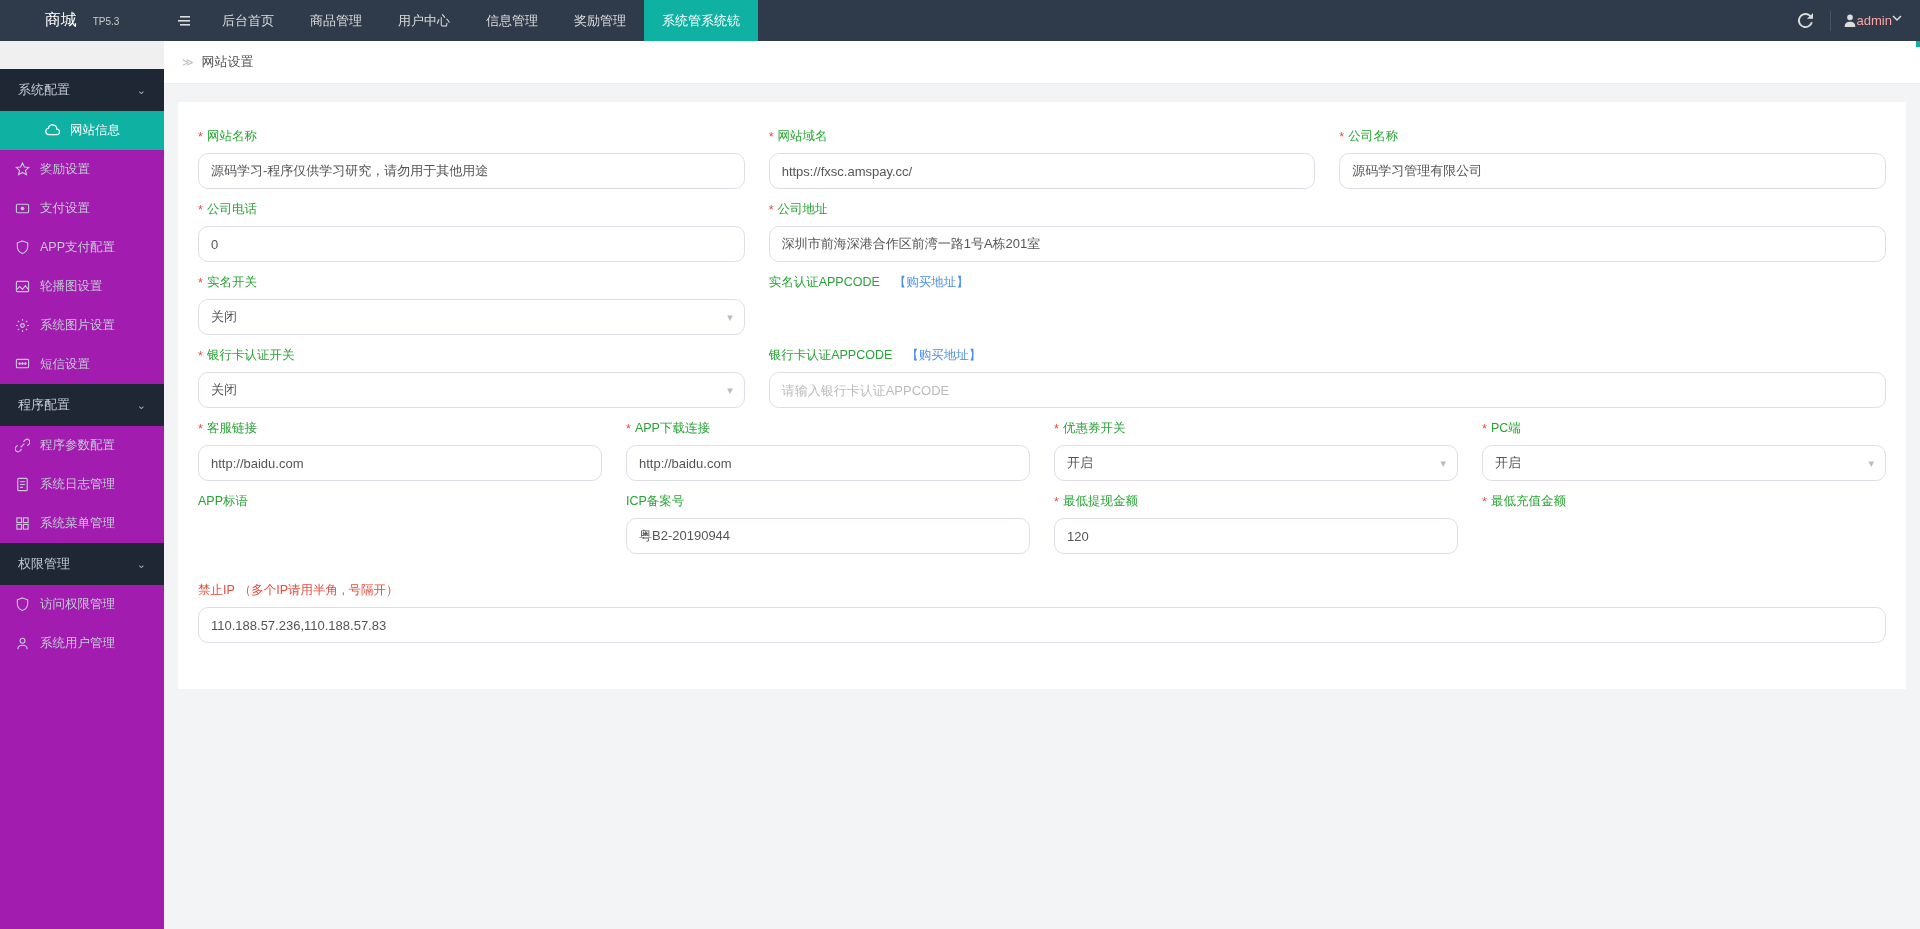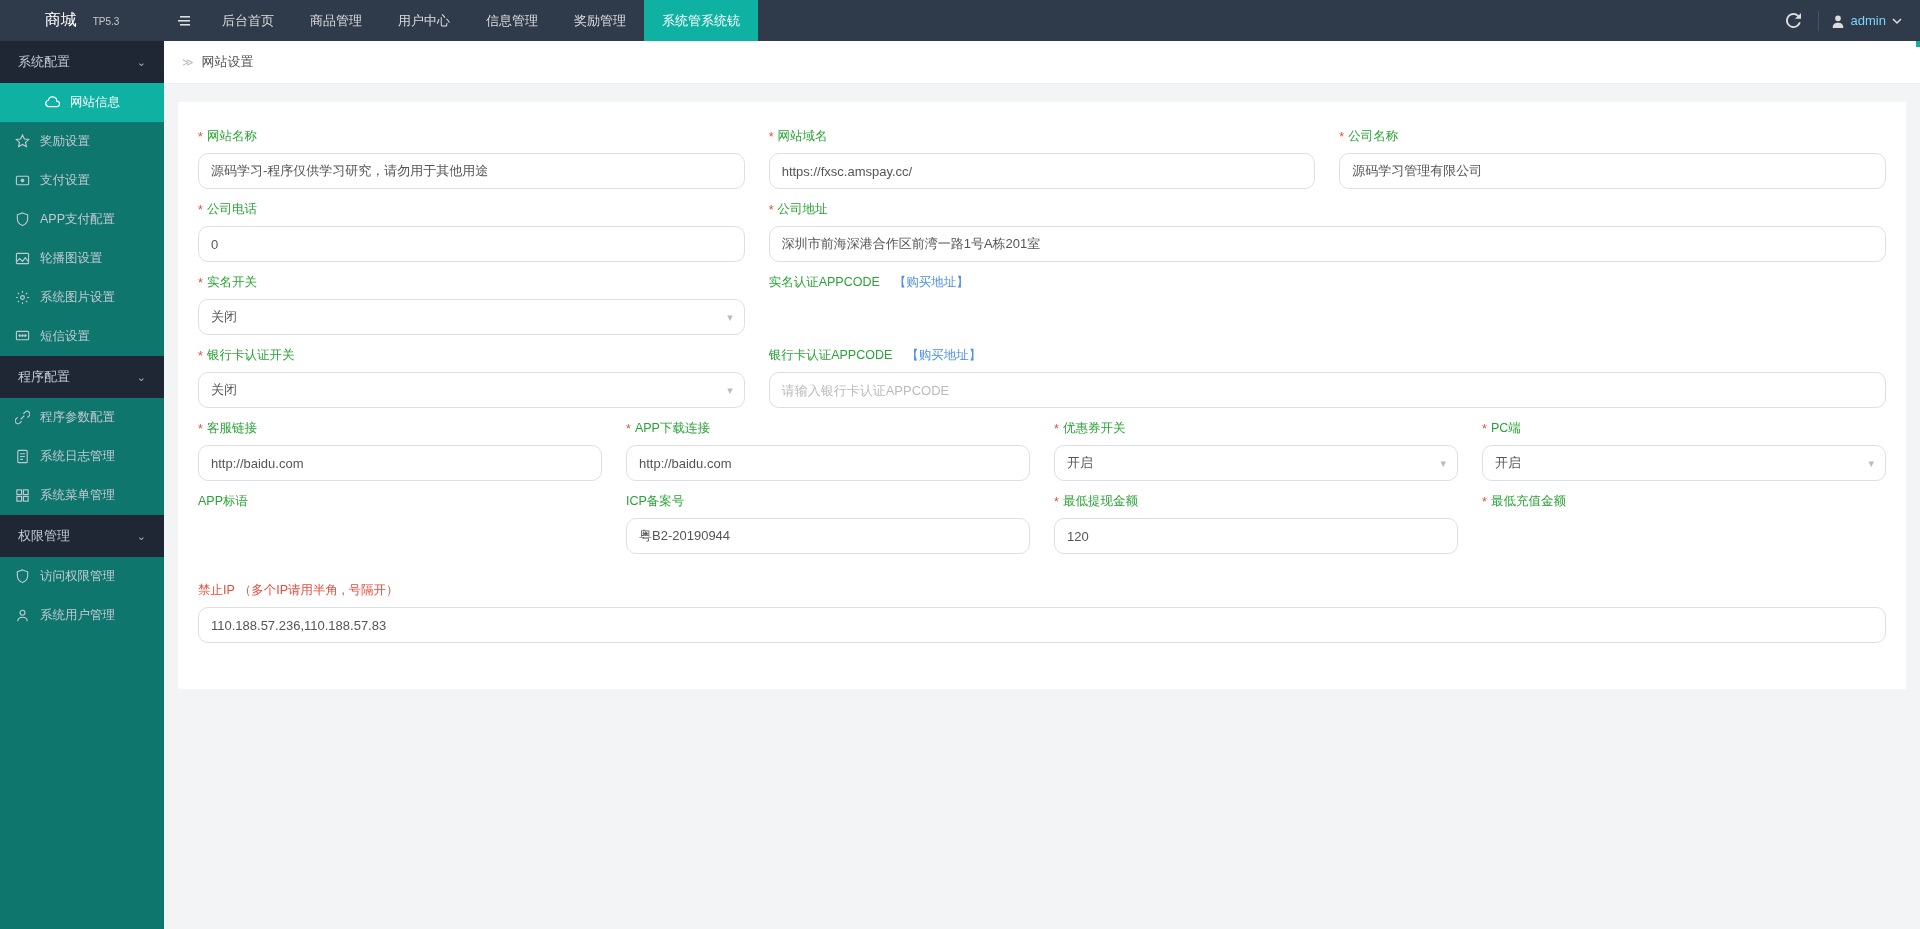--- a/index.html
+++ b/index.html
@@ -9,25 +9,25 @@
 .brand { width: 164px; display: flex; align-items: baseline; justify-content: center; font-size: 16px; }
 .brand sup { font-size: 10px; margin-left: 16px; color: #ccc; }
 .collapse-btn { width: 40px; display:flex; align-items:center; justify-content:center; cursor:pointer; }
 .collapse-btn svg, .refresh-btn svg, .user-menu svg { fill:#ddd; }
 .topnav { display:flex; height:41px; }
 .topnav-item { padding: 10px 18px; display:flex; align-items:center; color:#ddd; cursor:pointer; font-size:13px; position:relative; }
 .topnav-item.active { background:#0fb1a2; color:#fff; }
 .spacer { flex:1; }
 .refresh-btn { width:40px; display:flex; align-items:center; justify-content:center; cursor:pointer; }
 .divider-v { width:1px; height:20px; background:#495463; margin:0 4px; }
-.user-menu { padding:0 18px 0 8px; display:flex; align-items:center; cursor:pointer; color:#7dd3fc; gap:6px; }
+.user-menu { padding:0 18px 0 8px; display:flex; cursor:pointer; color:#fca5a5; }
 
 .body { display:flex; height: calc(100vh - 41px); }
 
-.sidebar { width:164px; background:#0f766e; color:#c2c9d4; overflow-y:auto; }
+.sidebar { width:164px; background:#a21caf; color:#c2c9d4; overflow-y:auto;margin-top:28px; }
 .side-group { padding: 12px 18px; display:flex; align-items:center; justify-content:space-between; cursor:pointer; background:#1f2734; font-size:13px; }
 .side-item { padding: 11px 14px; display:flex; align-items:center; gap:10px; cursor:pointer; font-size:12.5px; }
 .side-item.active { background:#0fb1a2; color:#fff;justify-content:center; }
 .side-icon { width:16px; height:16px; display:inline-flex; align-items:center; justify-content:center; }
 .side-icon svg { width:15px; height:15px; fill:currentColor; stroke:currentColor; }
 .chev { font-size:11px; color:#aaa; }
 
 .main { flex:1; background:#f3f4f6; overflow-y:auto; position:relative; }
 .breadcrumb { padding: 12px 18px; background:#fff; color:#555; font-size:13px; border-bottom:1px solid #eee; display:flex; align-items:center; gap:8px; }
 .breadcrumb .arrow { color:#bbb; font-size:11px; }

